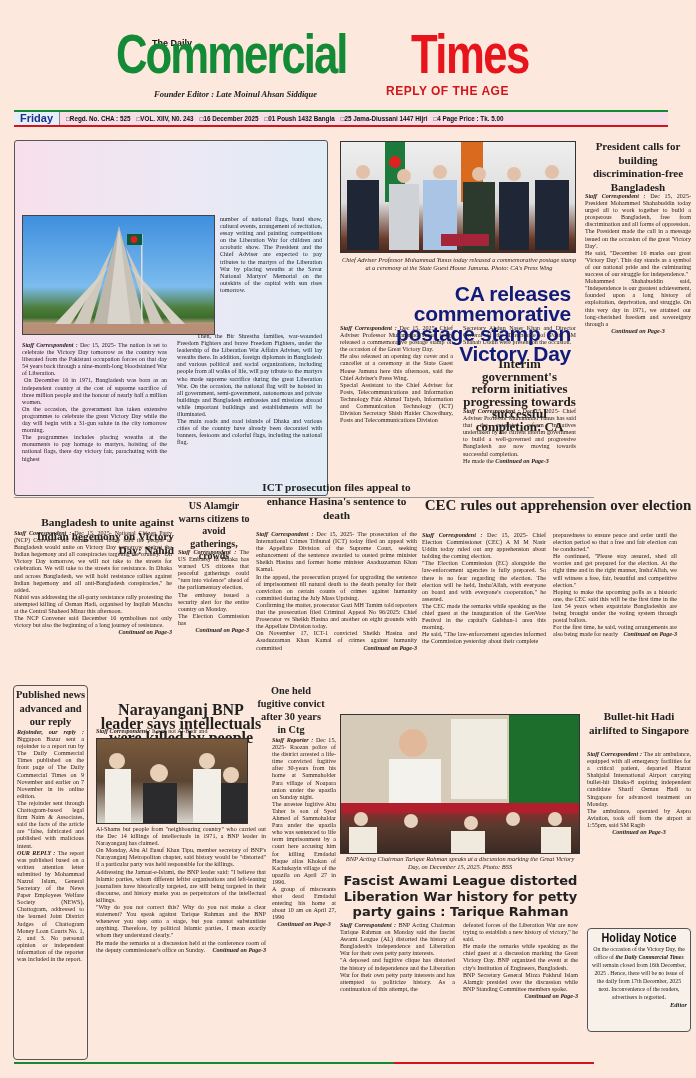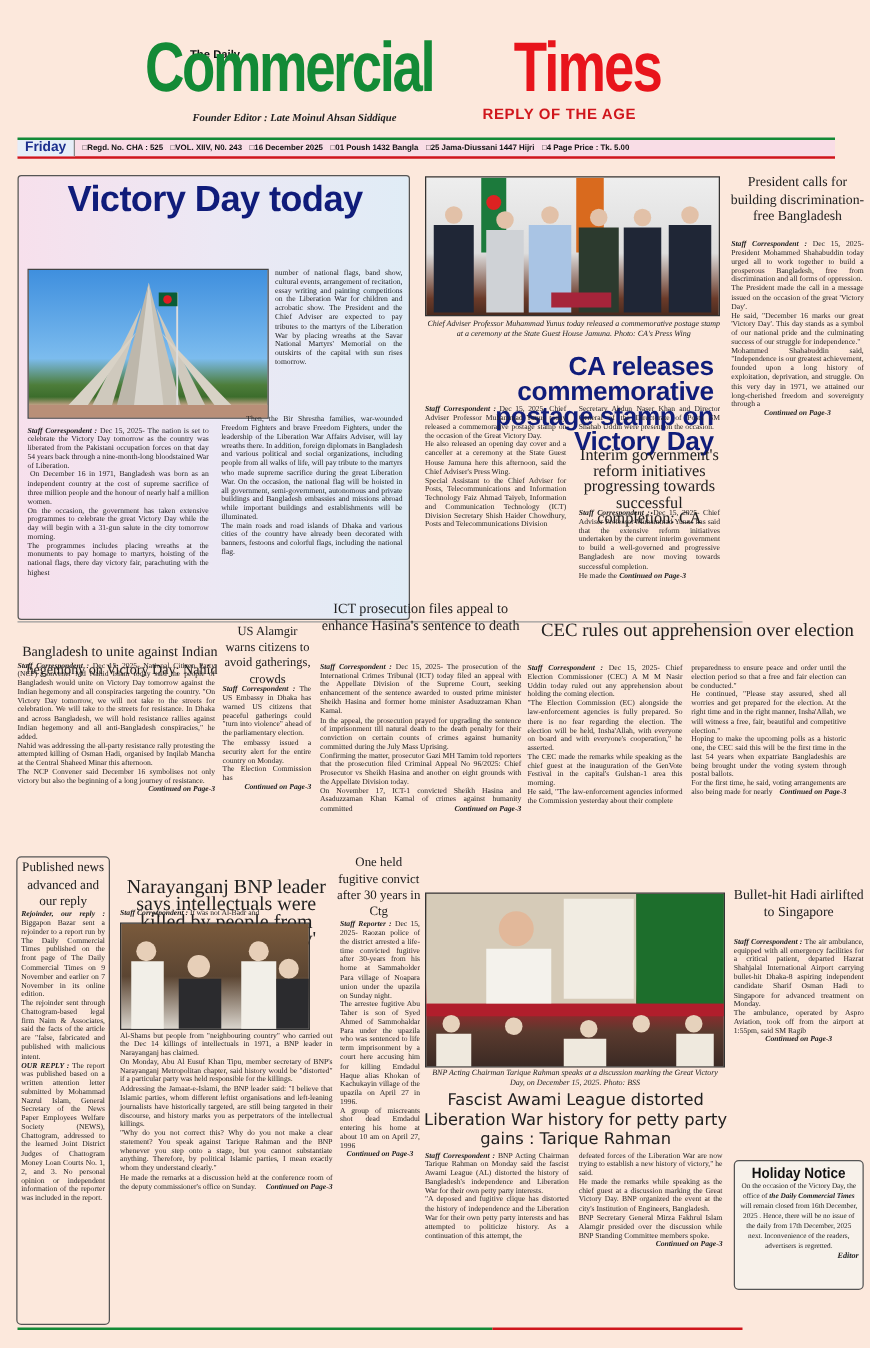--- a/index.html
+++ b/index.html
@@ -2,21 +2,21 @@
 <html><head>
 <meta charset="utf-8">
 <style>
 *{box-sizing:border-box;margin:0;padding:0;}
 html,body{width:696px;height:1078px;overflow:hidden;background:#fce8dc;}
 body{position:relative;font-family:"Liberation Serif",serif;color:#222;font-size:6.1px;line-height:7.1px;}
 .abs{position:absolute;}
 .j{text-align:justify;}
 .sc{font-style:italic;font-weight:bold;}
 .cont{font-style:italic;font-weight:bold;}
-.hl{font-family:"Liberation Serif",serif;font-weight:normal;color:#222;text-align:center;}
+.hl{font-family:"Liberation Serif",serif;font-weight:bold;color:#222;text-align:center;}
 p{margin:0;}
 
 
 .the-daily{left:152px;top:20px;font-family:"Liberation Sans",sans-serif;font-weight:bold;font-size:9px;color:#111;margin-top:20px;}
 .mast-green{left:116px;top:24px;font-family:"Liberation Sans",sans-serif;font-weight:bold;font-size:56px;line-height:60px;color:#138a36;letter-spacing:-2.5px;transform:scaleX(0.78);transform-origin:left top;}
 .mast-red{left:411px;top:24px;font-family:"Liberation Sans",sans-serif;font-weight:bold;font-size:56px;line-height:60px;color:#e8141b;letter-spacing:-2px;transform:scaleX(0.78);transform-origin:left top;}
 .founder{left:154px;top:91px;font-style:italic;font-weight:bold;font-size:8.5px;color:#222;}
 .mirror{left:386px;top:88px;font-family:"Liberation Sans",sans-serif;font-weight:bold;font-size:12px;color:#d0161c;letter-spacing:0.5px;}
 .infobar{left:14px;top:110px;width:654px;height:17px;border-top:2px solid #138a36;border-bottom:2px solid #d0161c;background:#f9dde6;display:flex;align-items:center;}
 .day{font-family:"Liberation Sans",sans-serif;font-weight:bold;font-size:11px;color:#1b2f8e;padding:0 6px;background:#e6eef8;height:100%;display:flex;align-items:center;border-right:1px solid #888;}
@@ -48,21 +48,20 @@
     <span>VOL. XIIV,  N0. 243</span>
     <span>16 December 2025</span>
     <span>01 Poush 1432 Bangla</span>
     <span>25 Jama-Diussani 1447 Hijri</span>
     <span>4 Page  Price : Tk. 5.00</span>
   </div>
 </div>
 
 <div class="abs leadbox"></div>
 <div class="abs lead-h">
-  <div>Victory Day today</div>
 </div>
 <div class="abs lead-img">
   <svg width="193" height="120" viewBox="0 0 193 120">
     <polygon points="96,10 80,110 112,110" fill="#d8d4cc"></polygon>
     <polygon points="96,10 70,110 84,110" fill="#bdb7ab"></polygon>
     <polygon points="96,10 108,110 122,110" fill="#c8c2b6"></polygon>
     <polygon points="90,30 50,110 66,110" fill="#cfc9bd"></polygon>
     <polygon points="102,30 128,110 142,110" fill="#cfc9bd"></polygon>
     <polygon points="86,50 30,110 46,110" fill="#d8d2c6"></polygon>
     <polygon points="106,50 150,110 164,110" fill="#d8d2c6"></polygon>
@@ -210,21 +209,21 @@
   </svg>
 </div>
 <div class="abs j" style="left:96px;top:826px;width:170px;">
   <p>Al-Shams but people from "neighbouring country" who carried out the Dec 14 killings of intellectuals in 1971, a BNP leader in Narayanganj has claimed.</p>
   <p>On Monday, Abu Al Eusuf Khan Tipu, member secretary of BNP's Narayanganj Metropolitan chapter, said history would be "distorted" if a particular party was held responsible for the killings.</p>
   <p>Addressing the Jamaat-e-Islami, the BNP leader said: "I believe that Islamic parties, whom different leftist organisations and left-leaning journalists have historically targeted, are still being targeted in their discourse, and history marks you as perpetrators of the intellectual killings.</p>
   <p>"Why do you not correct this? Why do you not make a clear statement? You speak against Tarique Rahman and the BNP whenever you step onto a stage, but you cannot substantiate anything. Therefore, by political Islamic parties, I mean exactly whom they understand clearly."</p>
   <p><span>He made the remarks at a discussion held at the conference room of the deputy commissioner's office on Sunday.</span> <span class="cont" style="float:right">Continued on Page-3</span></p>
 </div>
 
-<div class="abs hl" style="left:269px;top:684px;width:68px;font-size:10.3px;line-height:13px;">One held fugitive convict after 30 years in Ctg</div>
+<div class="abs hl" style="left:257px;top:684px;width:68px;font-size:10.3px;line-height:13px;">One held fugitive convict after 30 years in Ctg</div>
 <div class="abs j" style="left:272px;top:737px;width:64px;">
   <p><span class="sc">Staff Reporter :</span> <span>Dec 15, 2025- Raozan police of the district arrested a life-time convicted fugitive after 30-years from his home at Sammaholder Para village of Noapara union under the upazila on Sunday night.</span></p>
   <p>The arrestee fugitive Abu Taher is son of Syed Ahmed of Sammohaldar Para under the upazila who was sentenced to life term imprisonment by a court here accusing him for killing Emdadul Haque alias Khokan of Kachukayin village of the upazila on April 27 in 1996.</p>
   <p>A group of miscreants shot dead Emdadul entering his home at about 10 am on April 27, 1996</p>
   <p style="text-align:center" class="cont">Continued on Page-3</p>
 </div>
 
 <div class="abs pic" style="left:340px;top:714px;width:240px;height:140px;background:linear-gradient(180deg,#6d5b4b 0%,#d8c9b2 50%,#b4202c 62%,#5a3a2e 80%,#3b2a24 100%);">
   <svg width="240" height="140" viewBox="0 0 240 140">
     <rect x="0" y="0" width="168" height="88" fill="#d6cbb8"></rect>

